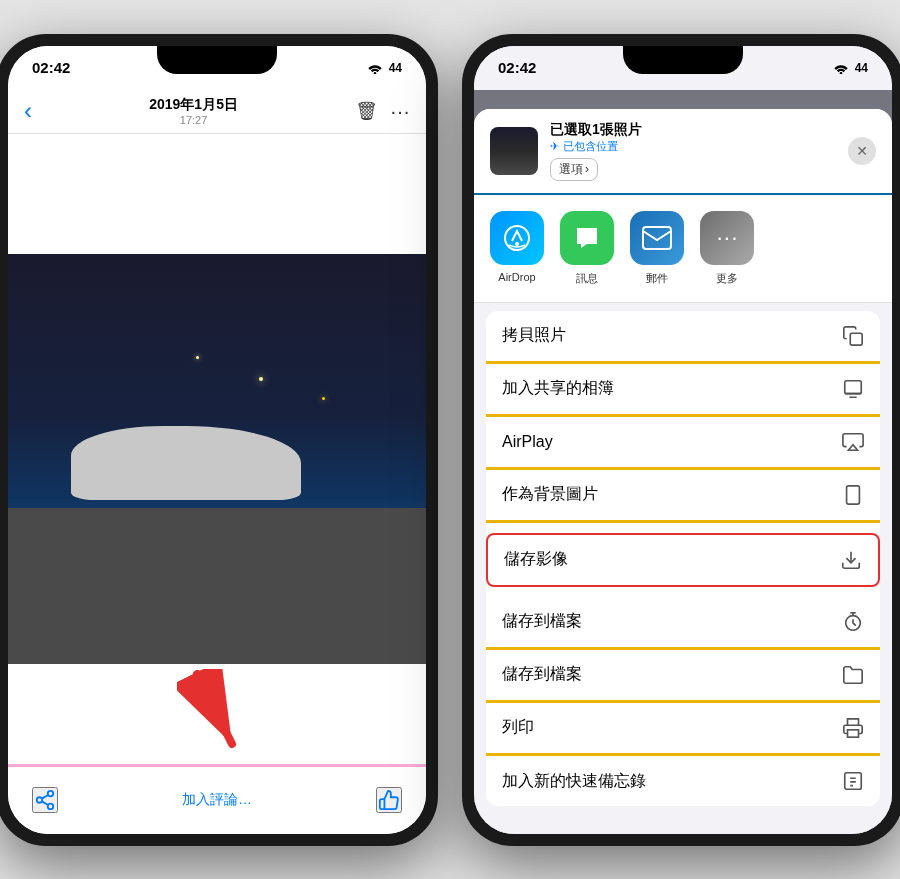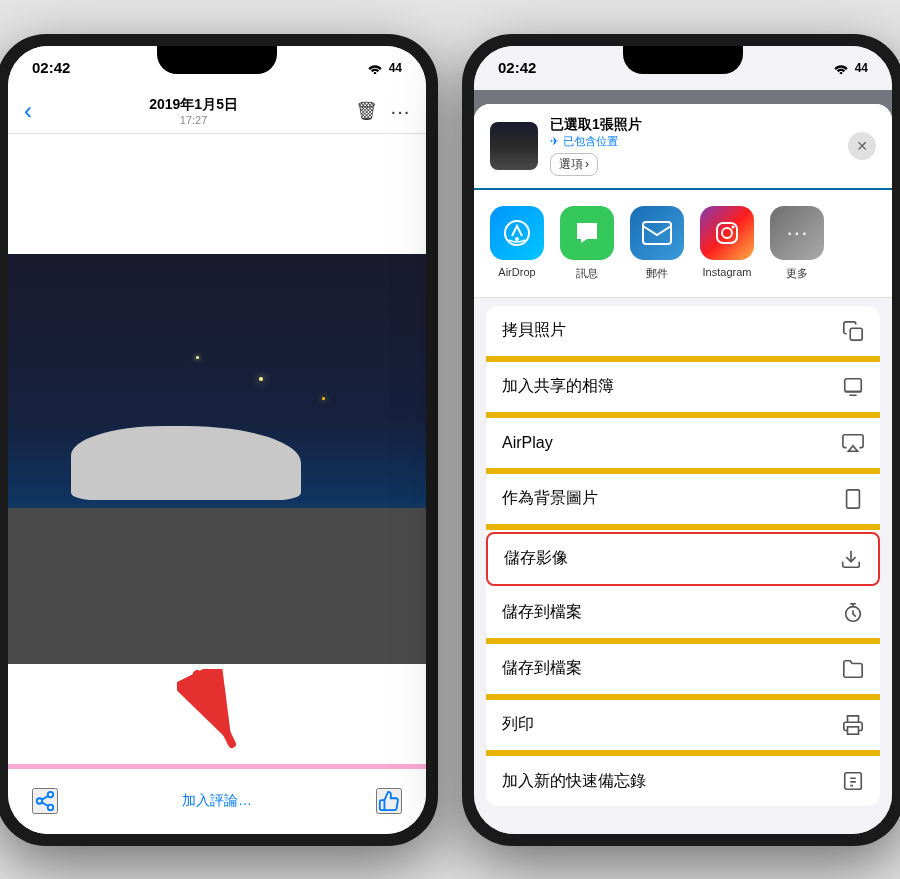--- a/index.html
+++ b/index.html
@@ -152,21 +152,21 @@
     .white-bottom {
       height: 100px;
       background: #fff;
       flex-shrink: 0;
     }
 
     
     .bottom-toolbar {
       height: 70px;
       background: #fff;
-      border-top: 5px solid #f9a8d4;
+      border-top: 3px solid #f9a8d4;
       display: flex;
       align-items: center;
       justify-content: space-between;
       padding: 0 24px;
       flex-shrink: 0;
     }
     .toolbar-btn {
       color: #007aff;
       font-size: 22px;
       display: flex;
@@ -298,31 +298,31 @@
       background: #fff;
       margin: 8px 0;
       border-radius: 12px;
       overflow: hidden;
     }
     .menu-item {
       display: flex;
       align-items: center;
       justify-content: space-between;
       padding: 14px 16px;
-      border-bottom: 6px solid #eab308;
+      border-bottom: 3px solid #eab308;
       position: relative;
     }
     .menu-item:last-child {
       border-bottom: none;
     }
     .menu-item.highlighted {
       background: #fff;
       border: 2px solid #e53030;
       border-radius: 8px;
-      margin: 2px 0;
+      margin: 10px 0;
     }
     .menu-item-text {
       font-size: 16px;
       color: #000;
     }
 
     .share-sheet-content {
       padding: 0 12px 20px;
     }
   </style>
@@ -466,30 +466,20 @@
           <div class="app-icon-item">
             <div class="app-icon mail">
               <svg width="30" height="24" viewBox="0 0 30 24">
                 <rect x="1" y="1" width="28" height="22" rx="3" fill="none" stroke="white" stroke-width="2"></rect>
                 <path d="M1 5 L15 14 L29 5" stroke="white" stroke-width="2" fill="none"></path>
               </svg>
             </div>
             <span class="app-icon-label">郵件</span>
           </div>
           <div class="app-icon-item">
-            <div class="app-icon instagram">
-              <svg width="28" height="28" viewBox="0 0 28 28">
-                <rect x="4" y="4" width="20" height="20" rx="6" fill="none" stroke="white" stroke-width="2"></rect>
-                <circle cx="14" cy="14" r="5" fill="none" stroke="white" stroke-width="2"></circle>
-                <circle cx="20" cy="8" r="1.5" fill="white"></circle>
-              </svg>
-            </div>
-            <span class="app-icon-label">Instagram</span>
-          </div>
-          <div class="app-icon-item">
             <div class="app-icon more" style="font-size:22px;color:white;">···</div>
             <span class="app-icon-label">更多</span>
           </div>
         </div>
 
         <div class="share-sheet-content">
           <div class="menu-list">
 
             <div class="menu-item">
               <span class="menu-item-text">拷貝照片</span>

